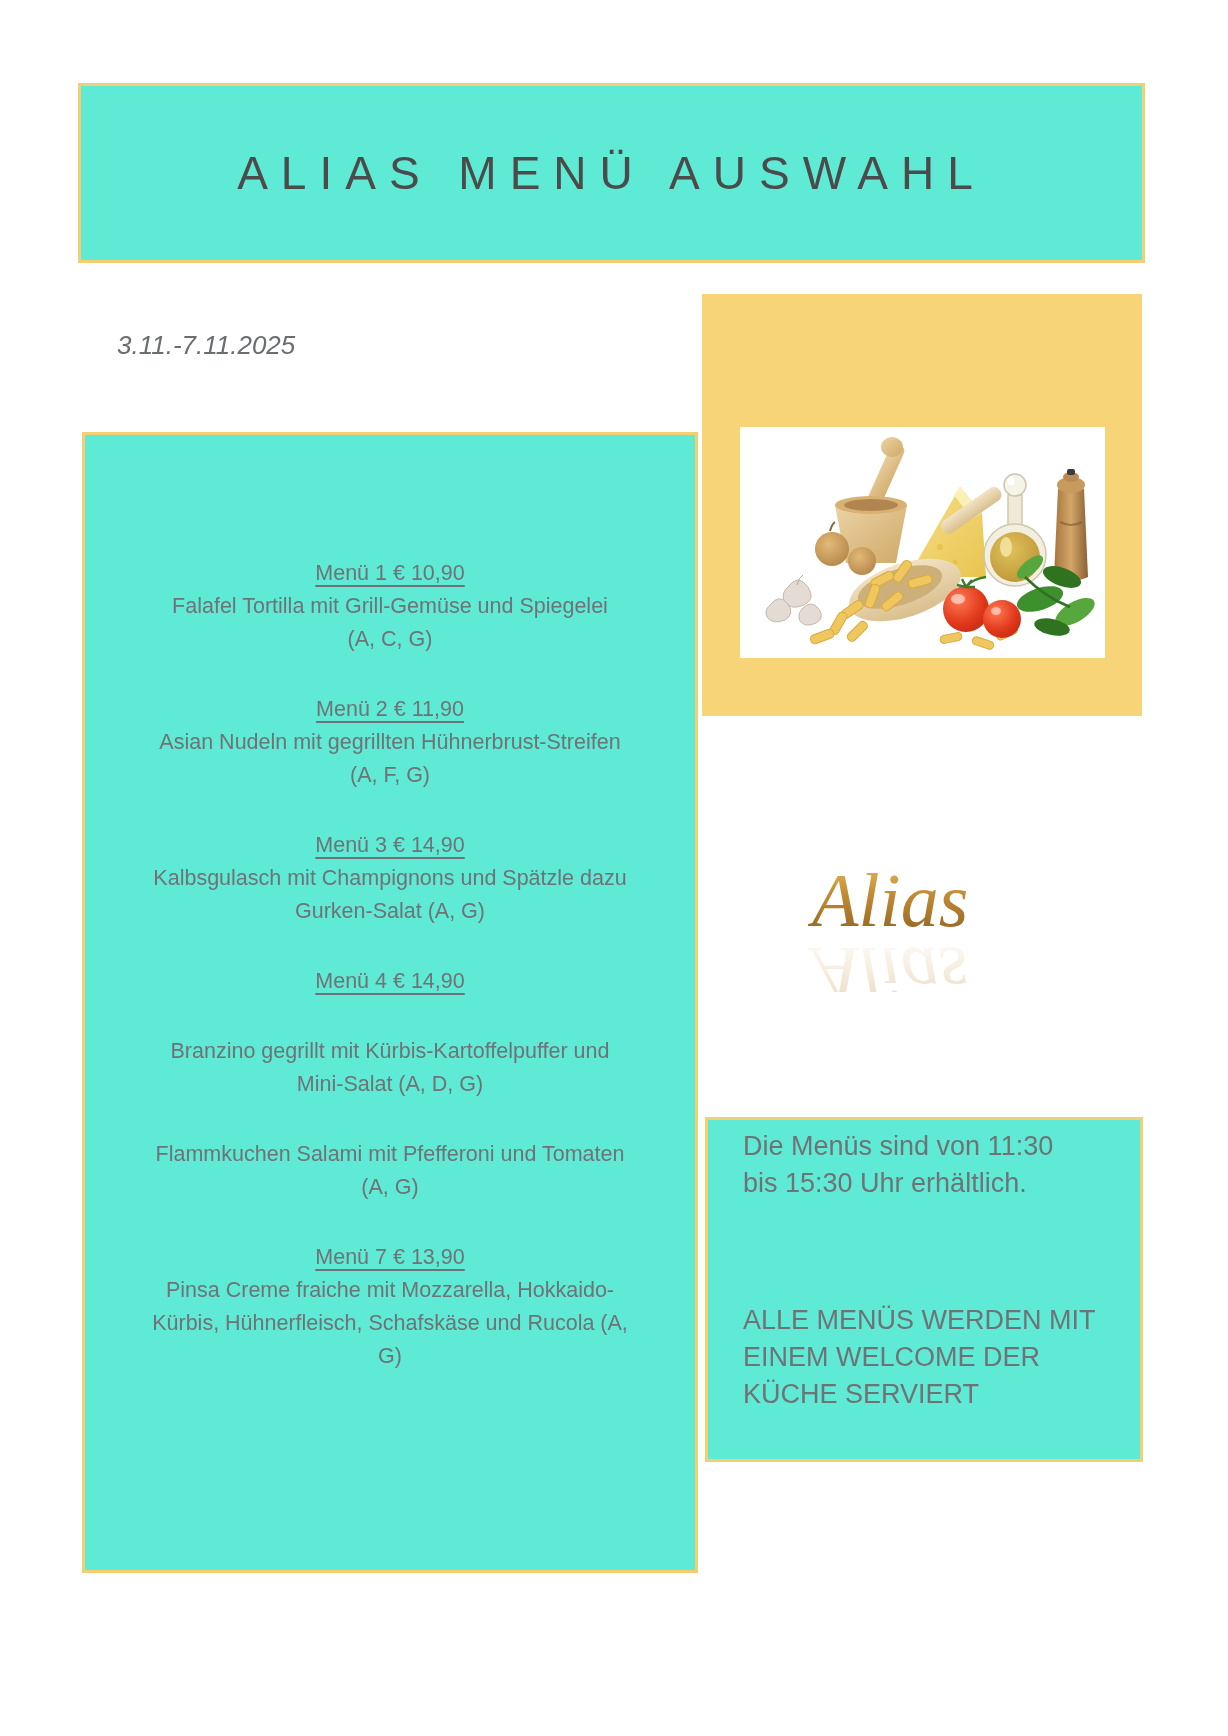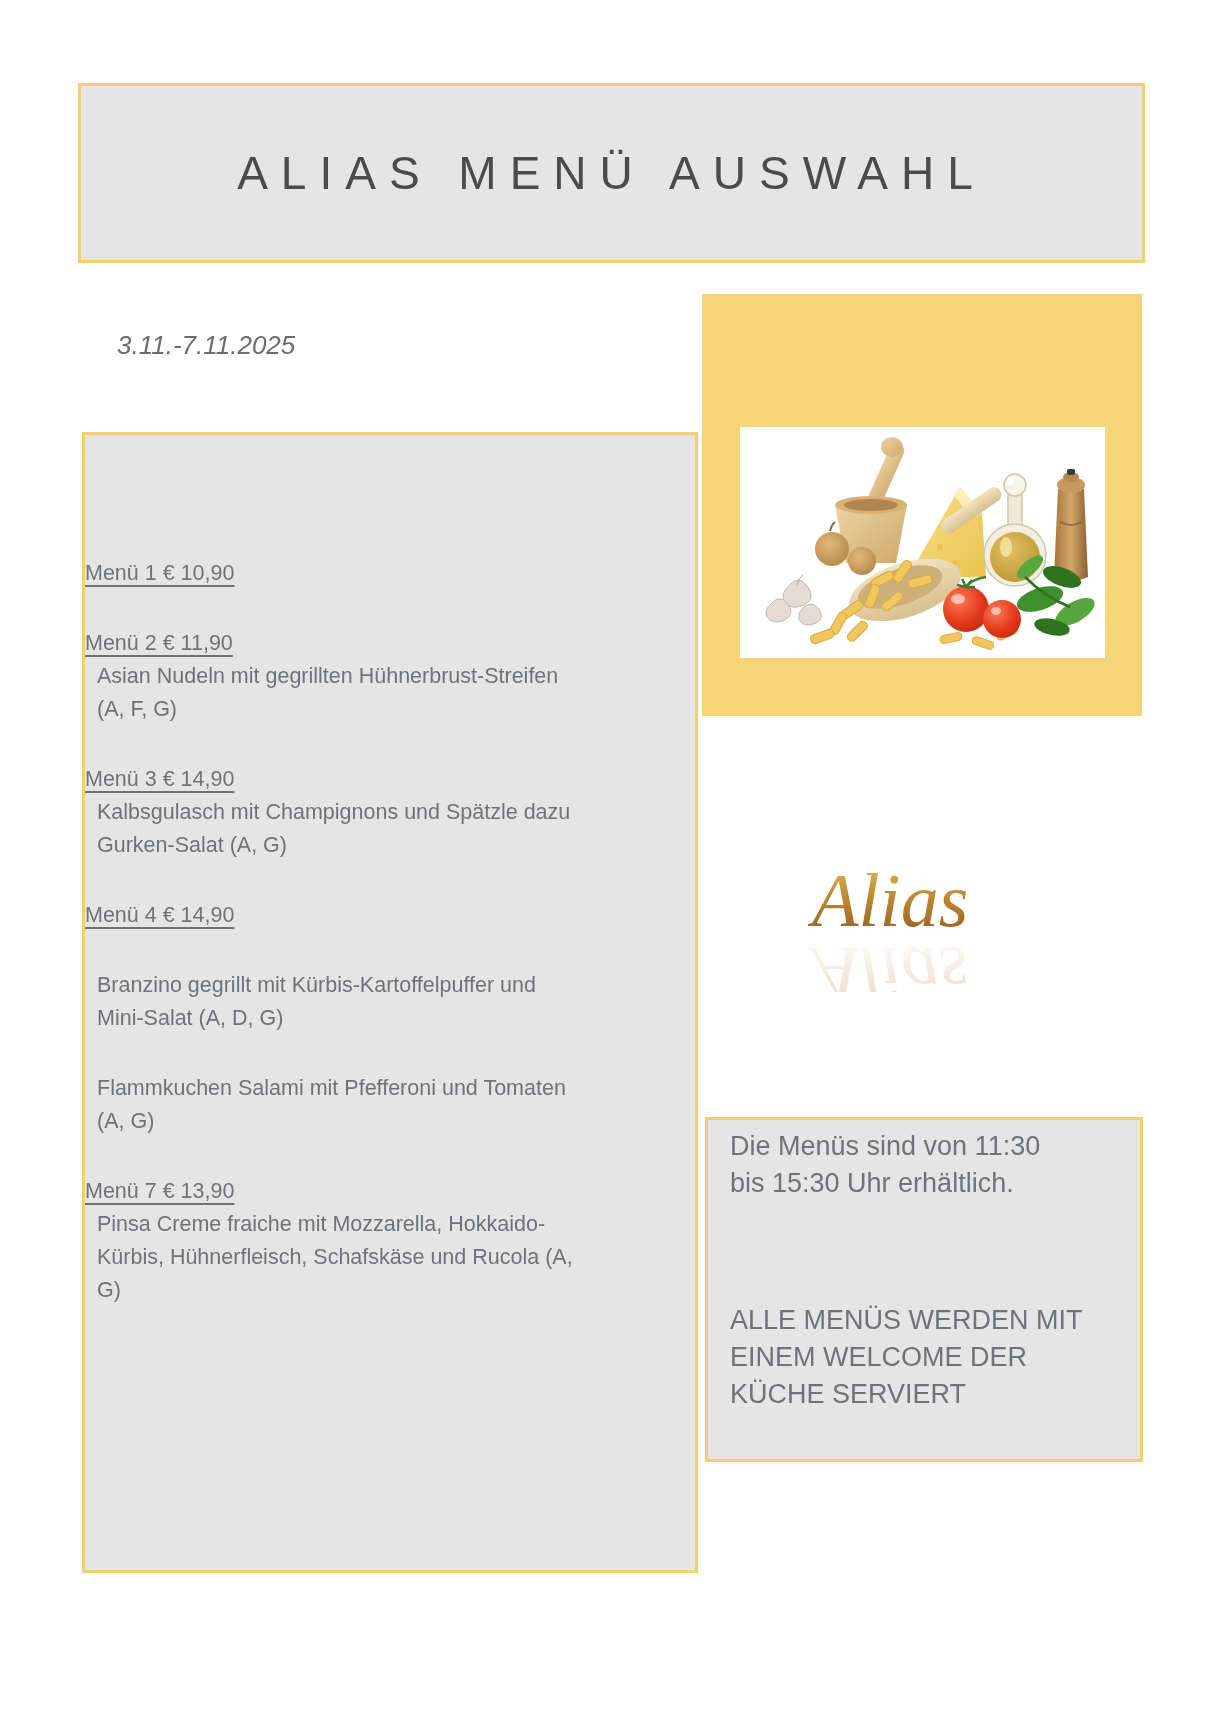--- a/index.html
+++ b/index.html
@@ -2,21 +2,21 @@
 <html lang="de"><head>
 <meta charset="utf-8">
 <style>
   html, body { margin: 0; padding: 0; background: #ffffff; }
   body {
     width: 1228px; height: 1736px;
     position: relative;
     font-family: "Liberation Sans", sans-serif;
     overflow: hidden;
   }
-  .box-border { border: 3px solid var(--border-yellow, #f3cf72); background: #e5e5e5; }
+  .box-border { border: 3px solid var(--border-yellow, #f3cf72); background: #5eead4; }
 
   
   .title-box {
     position: absolute; left: 78px; top: 83px;
     width: 1067px; height: 180px;
     box-sizing: border-box;
     display: flex; align-items: center; justify-content: center;
   }
   .title-box h1 {
     margin: 0;
@@ -34,21 +34,21 @@
     text-align: center;
   }
 
   
   .menu-box {
     position: absolute; left: 82px; top: 432px;
     width: 616px; height: 1141px;
     box-sizing: border-box;
   }
   .menu-list { padding-top: 122px; }
-  .menu-item { margin-bottom: 37px; text-align: left; }
+  .menu-item { margin-bottom: 37px; text-align: center; }
   .menu-item-title {
     font-size: 21.5px; line-height: 33px;
     color: var(--text-gray, #6f7377);
     text-decoration: underline;
     text-underline-offset: 5px;
     text-decoration-thickness: 1.5px;
   }
   .menu-item-desc {
     font-size: 21.5px; line-height: 33px;
     color: var(--text-gray, #6f7377);
@@ -74,21 +74,21 @@
     position: absolute; left: 804px; top: 852px;
     width: 220px; height: 140px;
   }
   .logo svg { display: block; width: 100%; height: 100%; }
 
   
   .info-box {
     position: absolute; left: 705px; top: 1117px;
     width: 438px; height: 345px;
     box-sizing: border-box;
-    padding: 8px 22px;
+    padding: 8px 35px;
   }
   .info-availability {
     margin: 0;
     font-size: 27px; line-height: 37px;
     color: var(--text-gray, #6f7377);
     white-space: pre-line;
   }
   .info-welcome {
     margin: 100px 0 0 0;
     font-size: 27px; line-height: 37px;
@@ -104,20 +104,22 @@
   <header class="title-box box-border">
     <h1>ALIAS MENÜ AUSWAHL</h1>
   </header>
 
   <div class="date">3.11.-7.11.2025</div>
 
   <section class="menu-box box-border">
     <div class="menu-list" id="menu-list">
   <div class="menu-item">
     <div class="menu-item-title">Menü 1 € 10,90</div>
+    <div class="menu-item-desc">Falafel Tortilla mit Grill-Gemüse und Spiegelei
+(A, C, G)</div>
   </div>
 
   <div class="menu-item">
     <div class="menu-item-title">Menü 2 € 11,90</div>
     <div class="menu-item-desc">Asian Nudeln mit gegrillten Hühnerbrust-Streifen
 (A, F, G)</div>
   </div>
 
   <div class="menu-item">
     <div class="menu-item-title">Menü 3 € 14,90</div>

